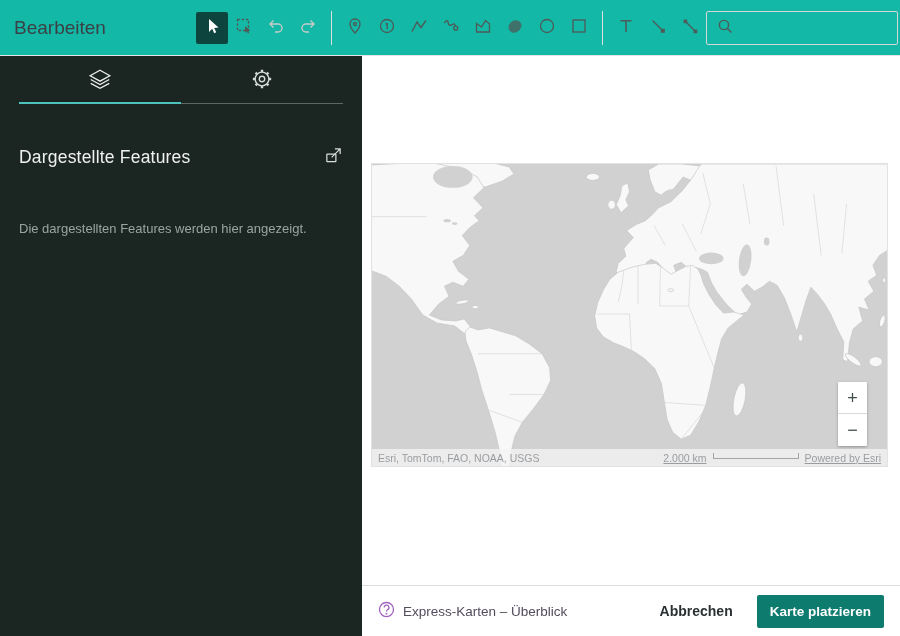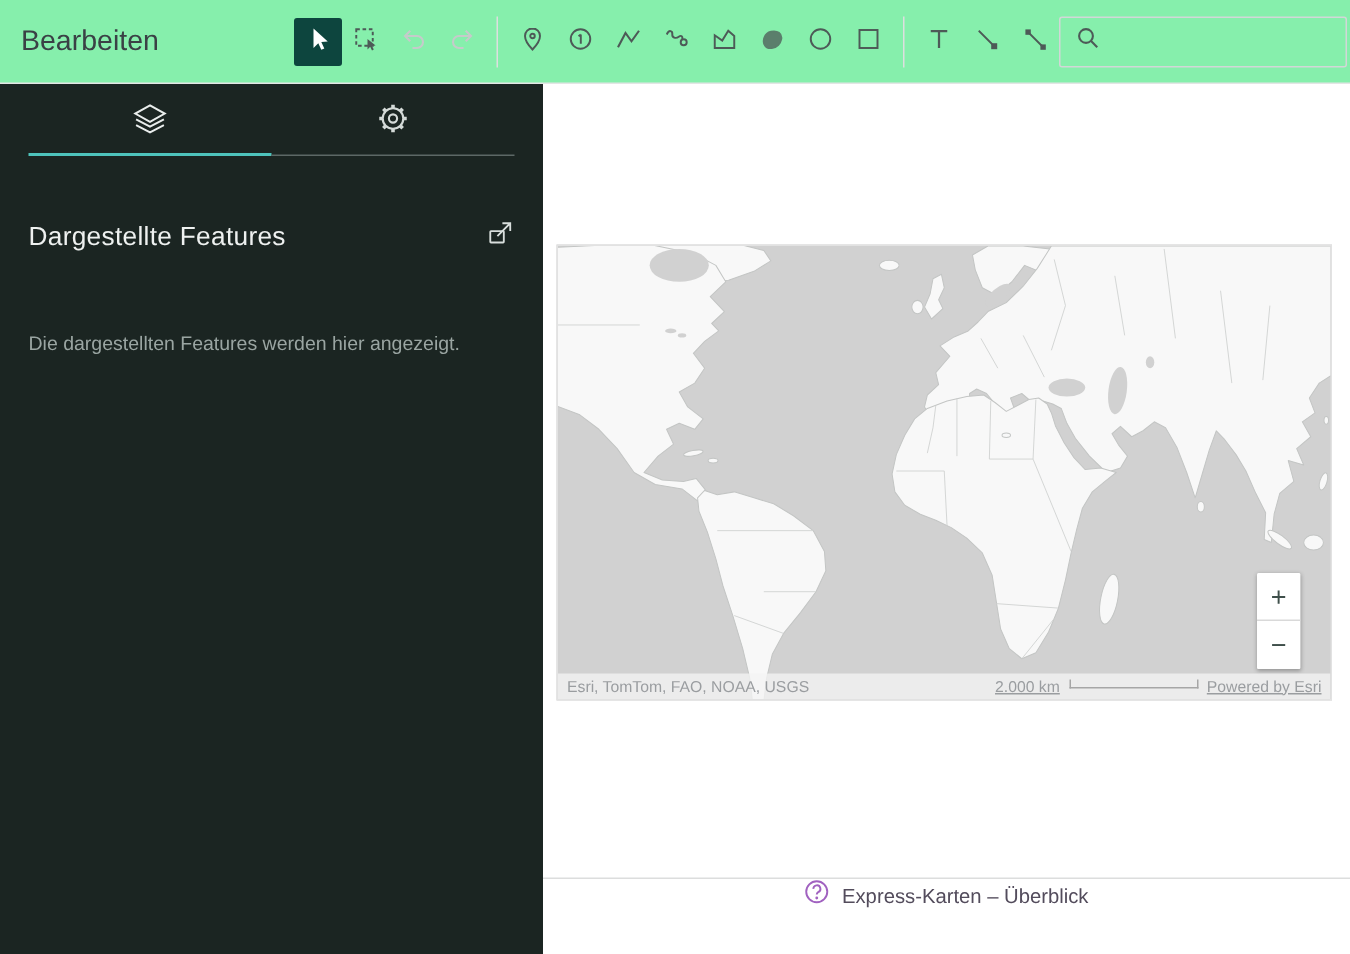--- a/index.html
+++ b/index.html
@@ -1,21 +1,21 @@
 <!DOCTYPE html>
 <html><head>
 <meta charset="utf-8">
 <style>
   html,body{margin:0;padding:0;background:#fff;}
   body{width:900px;height:636px;overflow:hidden;font-family:"Liberation Sans",sans-serif;}
   .app{width:900px;height:636px;display:flex;flex-direction:column;}
 
   
   .topbar{height:56px;flex:none;display:flex;align-items:center;padding:0 14px;box-sizing:border-box;
-          background:#86efac;border-bottom:1px solid #e3e5e5;}
+          background:#14b8a6;border-bottom:1px solid #e3e5e5;}
   .title{width:182px;flex:none;font-size:19px;color:#3a4145;font-weight:400;margin:0;}
   .toolbar{display:flex;align-items:center;flex:none;}
   .tbtn{width:32px;height:32px;flex:none;display:flex;align-items:center;justify-content:center;
         background:transparent;border:none;border-radius:2px;padding:0;color:#4d5a57;cursor:pointer;}
   .tbtn.active{background:#0d453e;color:#fff;}
   .tbtn.disabled{color:#c5cbca;}
   .tb-divider{width:1px;height:34px;background:#dddfdf;margin:0 7px;flex:none;}
   .spacer{flex:1;}
   .searchbox{width:192px;height:34px;flex:none;display:flex;align-items:center;gap:8px;
              border:1px solid #d2d7d7;border-radius:2px;padding:0 10px;box-sizing:border-box;color:#4d5a57;}
@@ -48,21 +48,21 @@
                   color:#3f4f4b;padding:0;line-height:30px;cursor:pointer;font-family:"Liberation Sans",sans-serif;}
   .zoomctl button:first-child{border-bottom:1px solid #d9d9d9;}
   .attribution{position:absolute;left:0;right:0;bottom:0;height:17px;background:rgba(244,244,244,.78);
                display:flex;align-items:center;justify-content:space-between;padding:0 6px;
                font-size:10.5px;color:#9a9da0;white-space:nowrap;margin-top:40px;}
   .scalegrp{display:flex;align-items:center;gap:6px;text-decoration:underline;}
   .scalebar{width:84px;height:5px;border:1px solid #a6a6a6;border-top:none;margin-top:-3px;}
 
   
   .footer{position:absolute;left:0;right:0;bottom:0;height:51px;border-top:1px solid #dcdddd;
-          display:flex;align-items:center;padding:0 16px;box-sizing:border-box;background:#fff;flex-direction:column;}
+          display:flex;align-items:center;padding:0 16px;box-sizing:border-box;background:#fff;}
   .help{display:flex;align-items:center;gap:8px;color:#a162c0;}
   .help-link{font-size:13.5px;color:#534c5c;text-decoration:none;}
   .actions{margin-left:auto;display:flex;align-items:center;gap:24px;}
   .btn-cancel{background:none;border:none;font-weight:700;font-size:14px;color:#2b3133;padding:0;cursor:pointer;
               font-family:"Liberation Sans",sans-serif;}
   .btn-primary{background:#0e7b6f;color:#fff;font-weight:700;font-size:13.5px;border:none;border-radius:2px;
                padding:9px 13px;cursor:pointer;font-family:"Liberation Sans",sans-serif;}
 
   svg{flex:none;}
 </style>
@@ -320,16 +320,20 @@
         <div class="help">
           <span>
             <svg width="17" height="17" viewBox="0 0 16 16" fill="none" stroke="currentColor" stroke-width="1.2">
               <circle cx="8" cy="8" r="6.6"></circle>
               <path d="M5.9 6.2 A2.2 2.2 0 1 1 8.9 8.2 C8.2 8.6 8 9 8 9.8"></path>
               <circle cx="8" cy="11.9" r="0.9" fill="currentColor" stroke="none"></circle>
             </svg>
           </span>
           <a href="#" class="help-link">Express-Karten – Überblick</a>
         </div>
+        <div class="actions">
+          <button class="btn-cancel">Abbrechen</button>
+          <button class="btn-primary">Karte platzieren</button>
+        </div>
       </footer>
     </section>
   </div>
 </div>
 
 </body></html>

